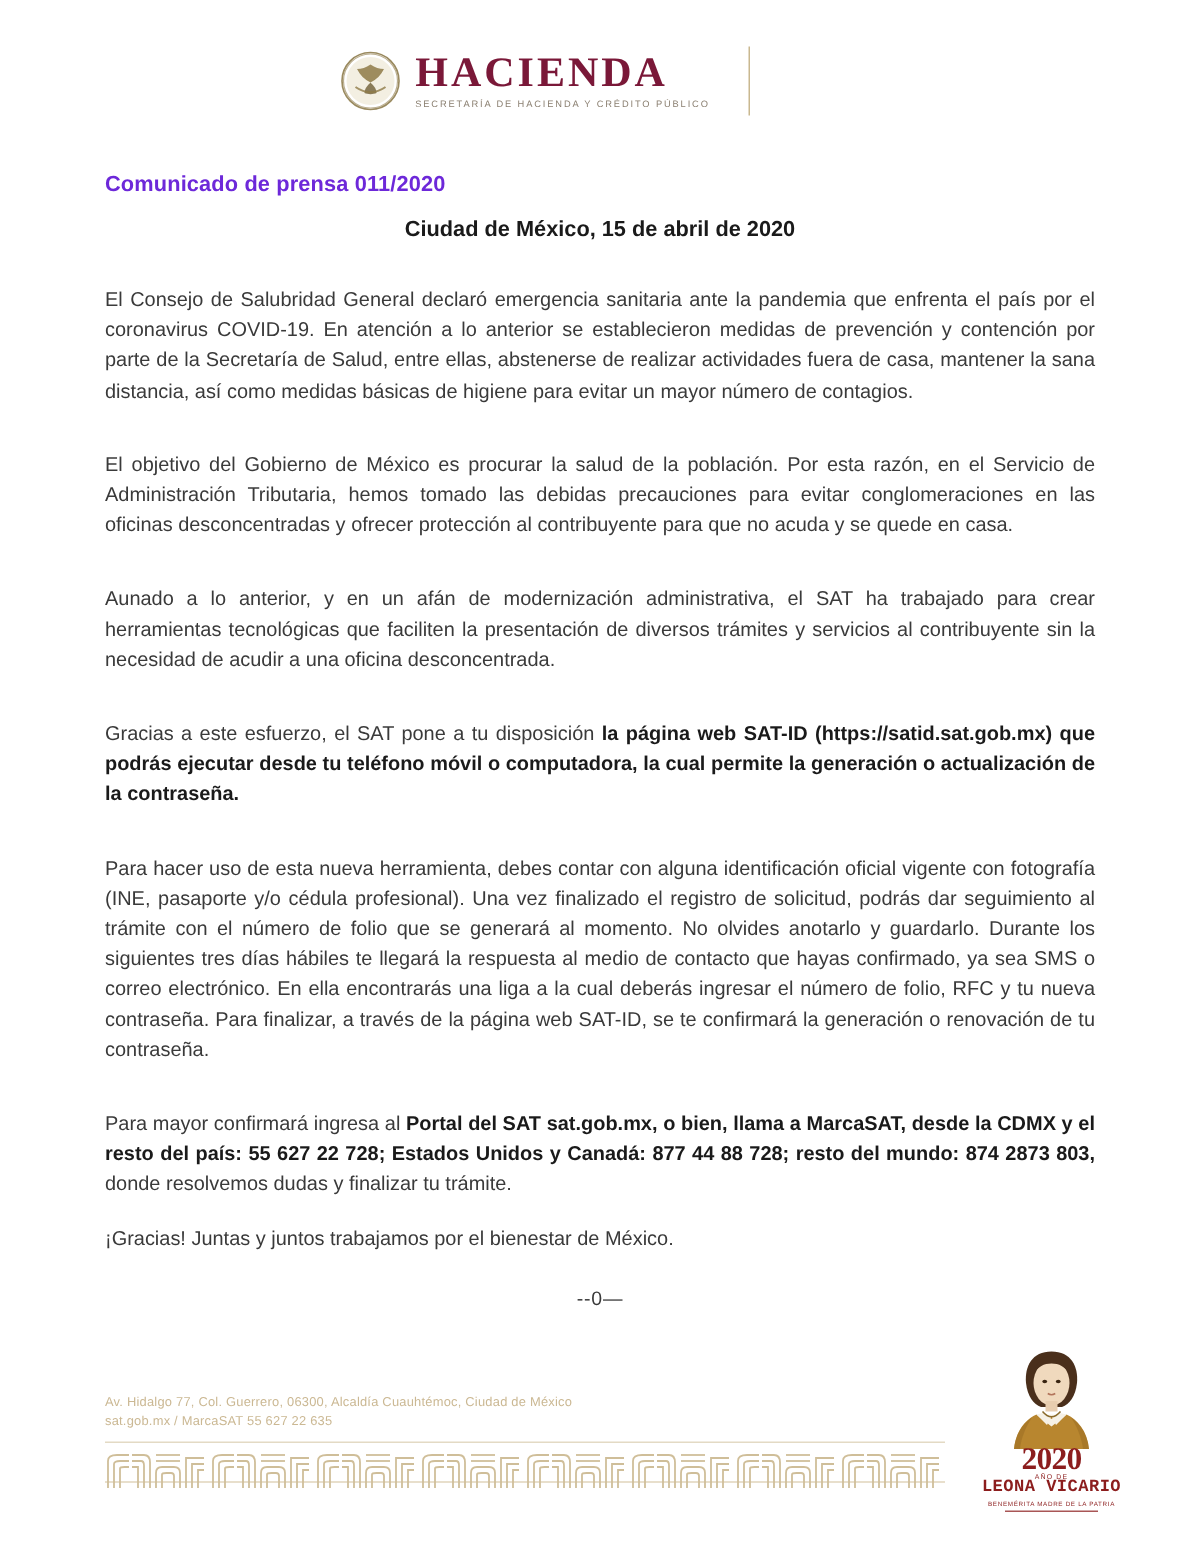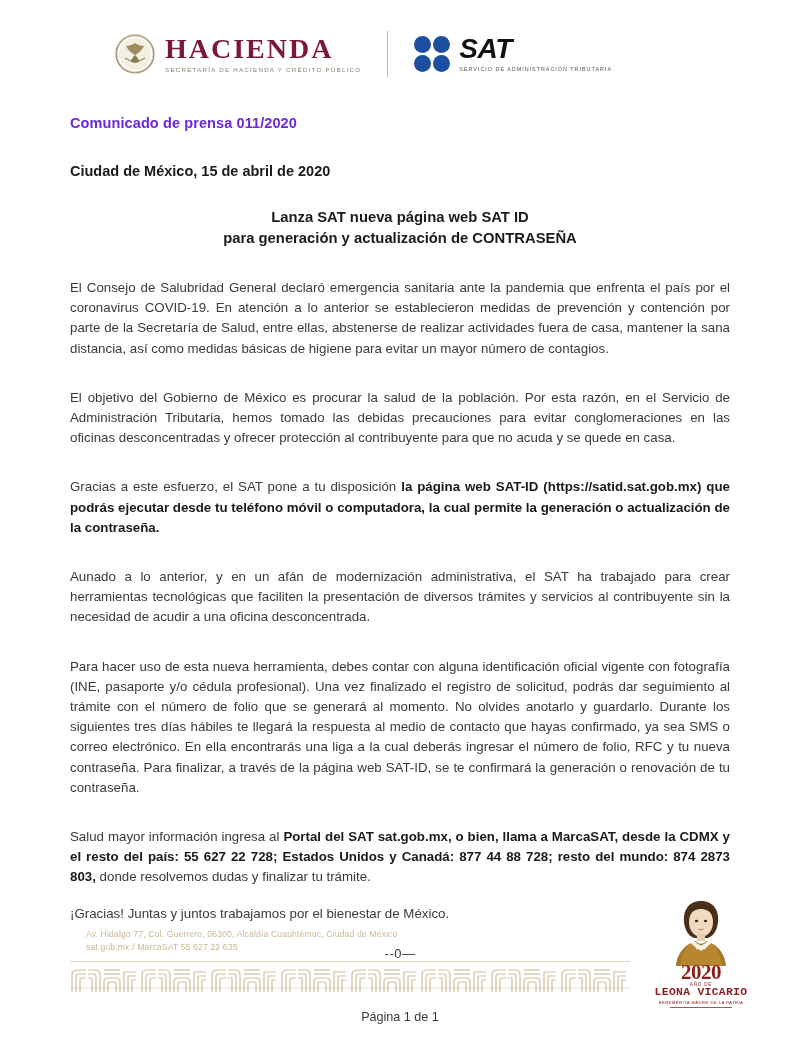--- a/index.html
+++ b/index.html
@@ -121,22 +121,22 @@
     top: 115px;
     width: 660px;
   }
   .comunicado {
     font-size: 14.5px;
     font-weight: bold;
     color: #6d28d9;
     letter-spacing: 0.1px;
   }
   .ciudad {
-    margin-top: 32px;
-    text-align: left;
+    margin-top: 14px;
+    text-align: center;
     font-size: 14.5px;
     font-weight: bold;
     color: #1a1a1a;
   }
   .doc-title {
     margin-top: 28px;
     text-align: center;
     font-size: 14.8px;
     font-weight: bold;
     line-height: 1.42;
@@ -171,21 +171,20 @@
   
   .footer-address {
     position: absolute;
     left: 70px;
     top: 928px;
     width: 480px;
     font-size: 8.6px;
     line-height: 1.55;
     color: #cbb893;
     letter-spacing: 0.15px;
-    margin-left: 16px;
   }
   .footer-rule {
     position: absolute;
     left: 70px;
     top: 961px;
     width: 560px;
     height: 1px;
     background: #e3dac4;
   }
   .footer-band {
@@ -288,54 +287,38 @@
           </svg>
         </div>
         <div class="hacienda-text">
           <div class="hacienda-word">HACIENDA</div>
           <div class="hacienda-sub">SECRETARÍA DE HACIENDA Y CRÉDITO PÚBLICO</div>
         </div>
       </div>
 
       <div class="divider-bar"></div>
 
-      <div class="sat-block">
-        <div class="sat-dots">
-          <span></span>
-            <span></span>
-            <span></span>
-            <span></span>
-        </div>
-        <div class="sat-text">
-          <div class="sat-word">SAT</div>
-          <div class="sat-sub">SERVICIO DE ADMINISTRACIÓN TRIBUTARIA</div>
-        </div>
-      </div>
 
     </div>
   </div>
 
   <div class="content">
 
     <div class="comunicado">Comunicado de prensa 011/2020</div>
 
     <div class="ciudad">Ciudad de México, 15 de abril de 2020</div>
 
-    <div class="doc-title">
-      <span class="l1">Lanza SAT nueva página web SAT ID</span>
-      <span class="l2">para generación y actualización de CONTRASEÑA</span>
-    </div>
 
     <div id="paragraphs">
         <div class="para"><span>El Consejo de Salubridad General declaró emergencia sanitaria ante la pandemia que enfrenta el país por el coronavirus COVID-19. En atención a lo anterior se establecieron medidas de prevención y contención por parte de la Secretaría de Salud, entre ellas, abstenerse de realizar actividades fuera de casa, mantener la sana distancia, así como medidas básicas de higiene para evitar un mayor número de contagios.</span></div>
         <div class="para"><span>El objetivo del Gobierno de México es procurar la salud de la población. Por esta razón, en el Servicio de Administración Tributaria, hemos tomado las debidas precauciones para evitar conglomeraciones en las oficinas desconcentradas y ofrecer protección al contribuyente para que no acuda y se quede en casa.</span></div>
+        <div class="para"><span>Aunado a lo anterior, y en un afán de modernización administrativa, el SAT ha trabajado para crear herramientas tecnológicas que faciliten la presentación de diversos trámites y servicios al contribuyente sin la necesidad de acudir a una oficina desconcentrada.</span></div>
         <div class="para"><span>Gracias a este esfuerzo, el SAT pone a tu disposición </span><b>la página web SAT-ID (https://satid.sat.gob.mx) que podrás ejecutar desde tu teléfono móvil o computadora, la cual permite la generación o actualización de la contraseña.</b></div>
-        <div class="para"><span>Aunado a lo anterior, y en un afán de modernización administrativa, el SAT ha trabajado para crear herramientas tecnológicas que faciliten la presentación de diversos trámites y servicios al contribuyente sin la necesidad de acudir a una oficina desconcentrada.</span></div>
         <div class="para"><span>Para hacer uso de esta nueva herramienta, debes contar con alguna identificación oficial vigente con fotografía (INE, pasaporte y/o cédula profesional). Una vez finalizado el registro de solicitud, podrás dar seguimiento al trámite con el número de folio que se generará al momento. No olvides anotarlo y guardarlo. Durante los siguientes tres días hábiles te llegará la respuesta al medio de contacto que hayas confirmado, ya sea SMS o correo electrónico. En ella encontrarás una liga a la cual deberás ingresar el número de folio, RFC y tu nueva contraseña. Para finalizar, a través de la página web SAT-ID, se te confirmará la generación o renovación de tu contraseña.</span></div>
-        <div class="para"><span>Salud mayor información ingresa al </span><b>Portal del SAT sat.gob.mx, o bien, llama a MarcaSAT, desde la CDMX y el resto del país: 55 627 22 728; Estados Unidos y Canadá: 877 44 88 728; resto del mundo: 874 2873 803,</b><span> donde resolvemos dudas y finalizar tu trámite.</span></div>
+        <div class="para"><span>Para mayor confirmará ingresa al </span><b>Portal del SAT sat.gob.mx, o bien, llama a MarcaSAT, desde la CDMX y el resto del país: 55 627 22 728; Estados Unidos y Canadá: 877 44 88 728; resto del mundo: 874 2873 803,</b><span> donde resolvemos dudas y finalizar tu trámite.</span></div>
       </div>
 
     <div class="thanks">¡Gracias! Juntas y juntos trabajamos por el bienestar de México.</div>
 
     <div class="dashO">--0—</div>
 
   </div>
 
   <div class="footer-address">
     <div>Av. Hidalgo 77, Col. Guerrero, 06300, Alcaldía Cuauhtémoc, Ciudad de México</div>
@@ -401,15 +384,14 @@
     </div>
     <div class="seal-text">
       <div class="seal-year">2020</div>
       <div class="seal-ano">AÑO DE</div>
       <div class="seal-name">LEONA VICARIO</div>
       <div class="seal-tag">BENEMÉRITA MADRE DE LA PATRIA</div>
       <div class="seal-underline"></div>
     </div>
   </div>
 
-  <div class="page-number">Página 1 de 1</div>
 
 </div>
 
 </body></html>

